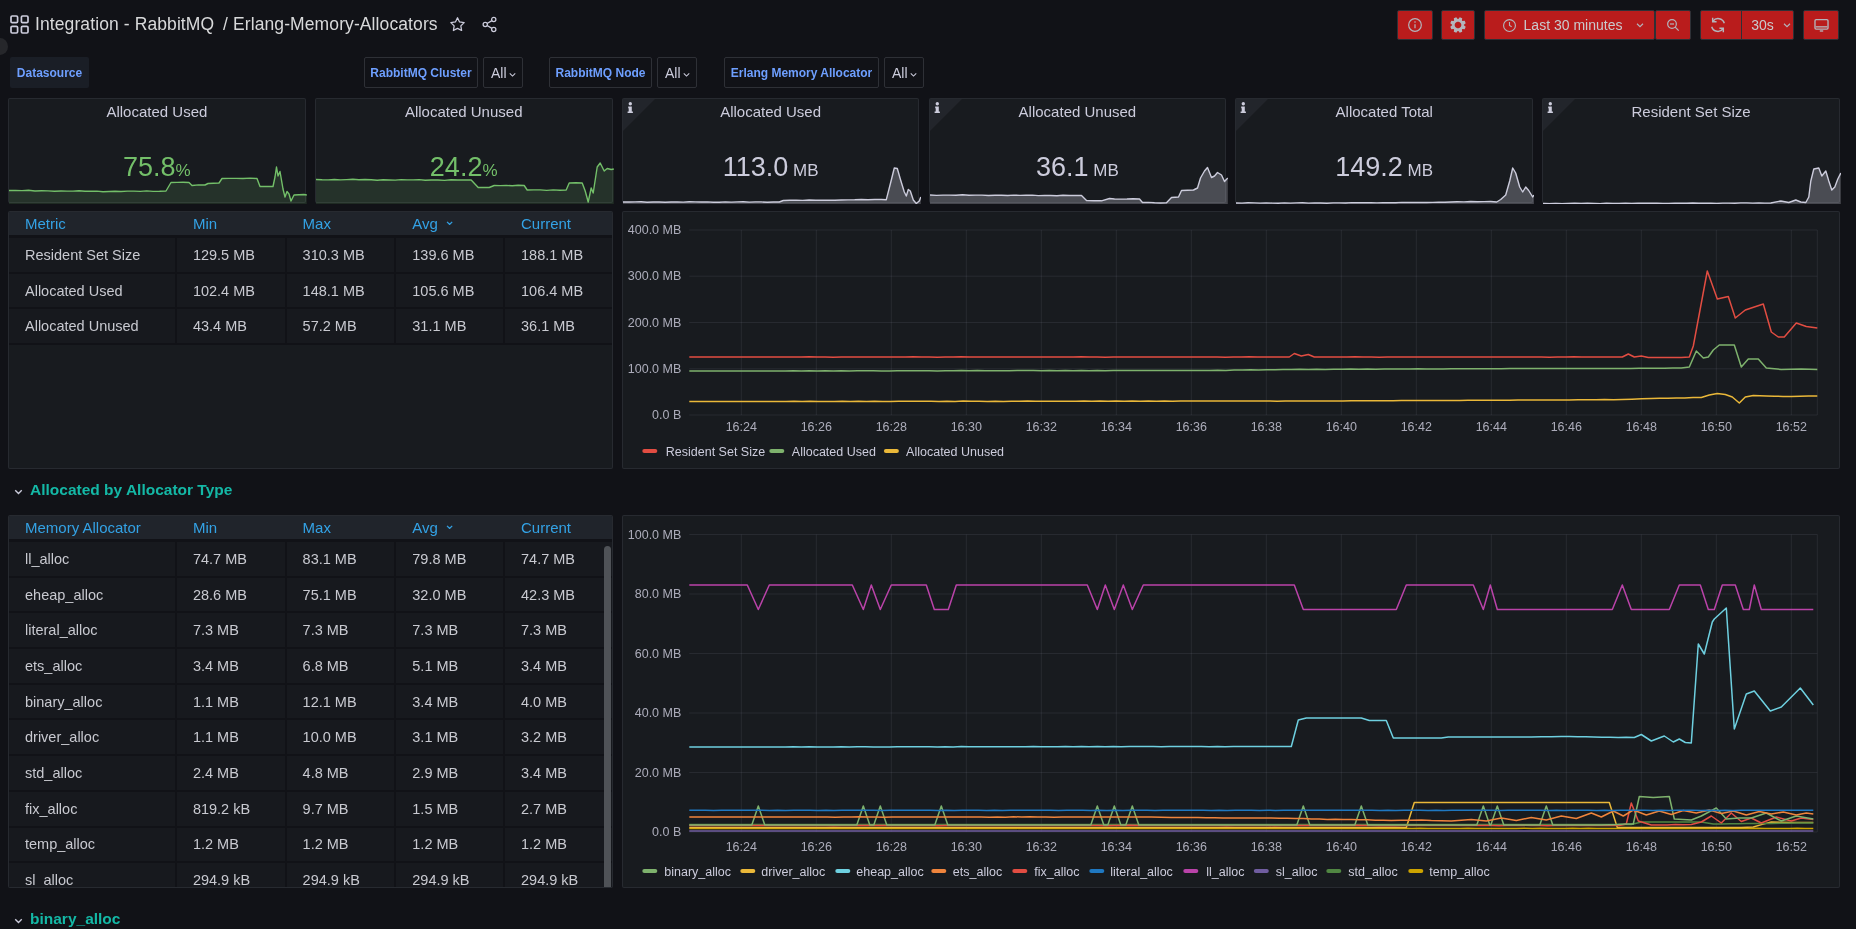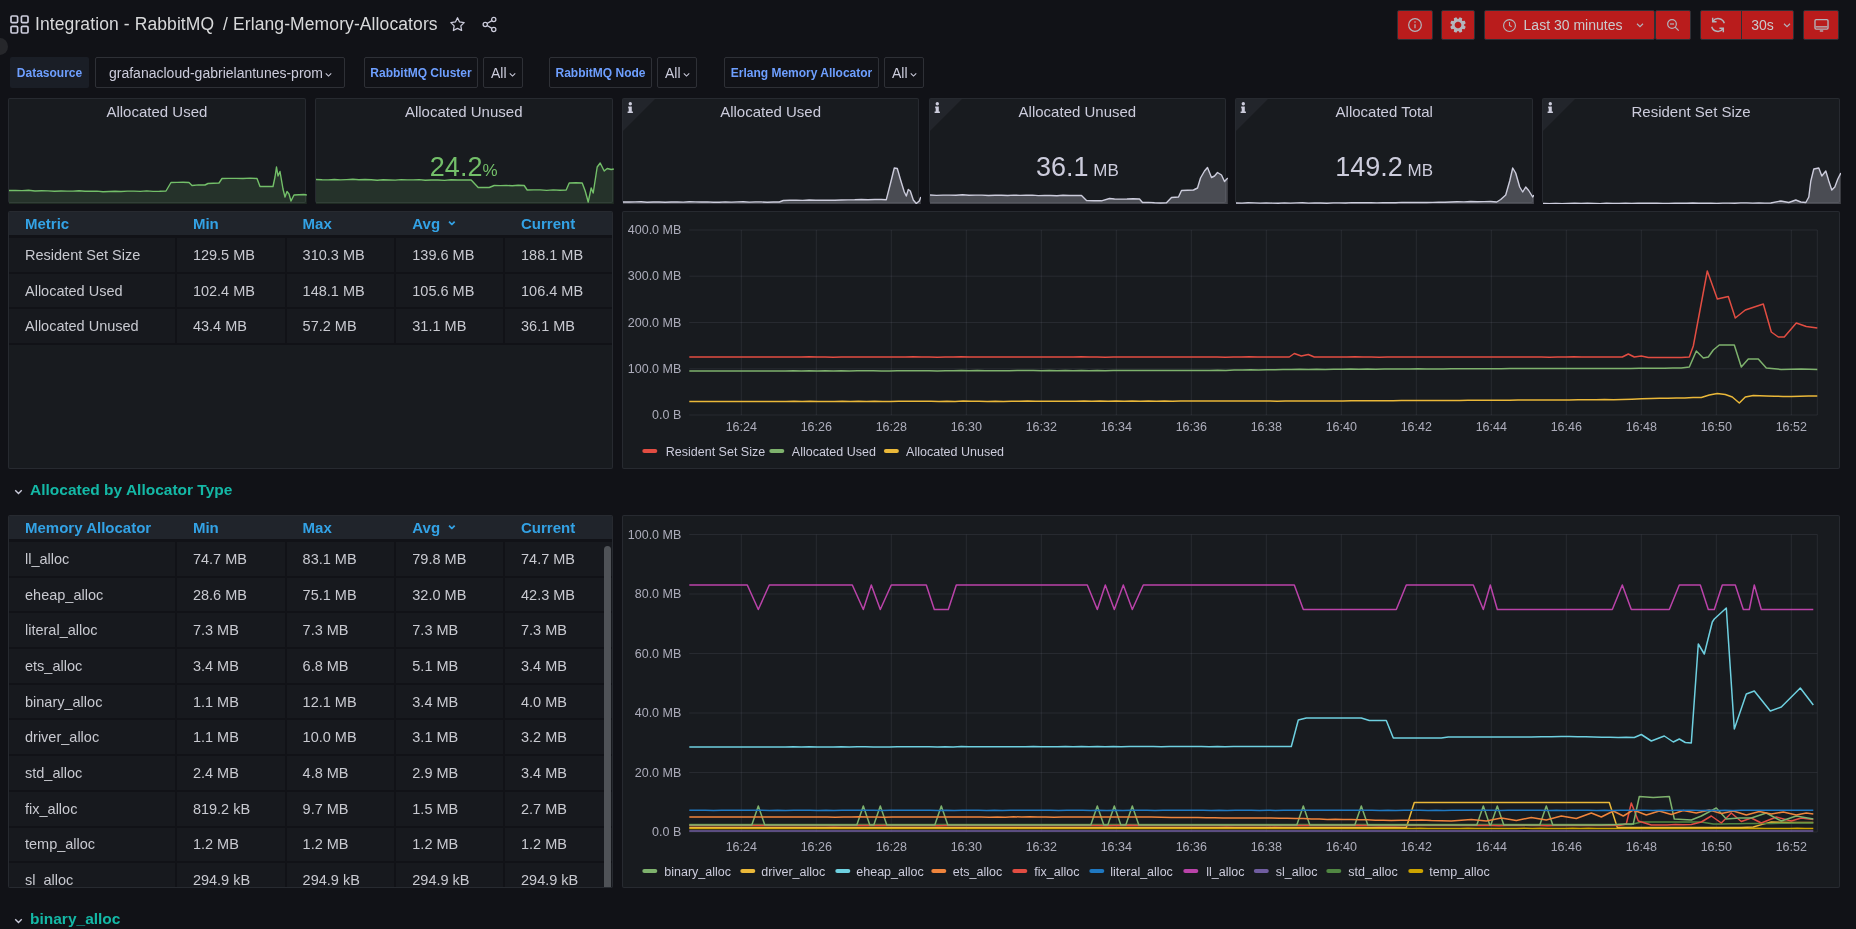--- a/index.html
+++ b/index.html
@@ -14,21 +14,21 @@
 .vlink{background:#111217;border:1px solid #2e3036}
 .vvalue{background:#111217;border:1px solid #2e3036;color:#ccccdc;font-size:14px;display:flex;align-items:center;border-radius:2px}
 .panel{position:absolute;background:#181b1f;border:1px solid rgba(204,204,220,0.09);border-radius:2px}
 .ptitle{position:absolute;left:0;right:0;top:4px;text-align:center;font-size:15px;font-weight:500;color:#ccccdc}
 .statval{position:absolute;left:0;right:0;top:55px;text-align:center;font-size:27px;font-weight:500;line-height:27px}
 .statsuf{font-size:17px;font-weight:500}
 .trow{display:flex;height:35.7px;border-bottom:2px solid #111217;background:#17191e}
 .thead{height:26px;background:#20242b;border-bottom:3px solid #111217}
 .tcell{padding:0 0 0 16px;display:flex;align-items:center;font-size:14.5px;color:#c8c9d0;border-right:2px solid #111217;overflow:hidden;white-space:nowrap}
 .tcell:last-child{border-right:none}
-.thead .tcell{color:#33a2e5;font-weight:700;border-right:none;font-size:15px}
+.thead .tcell{color:#33a2e5;font-weight:400;border-right:none;font-size:15px}
 .sortch{margin-left:6px;font-size:14px;position:relative;top:-4px}
 .section{position:absolute;left:8px;height:30px;display:flex;color:#14b8a6;font-size:15.5px;font-weight:600;align-items:flex-start}
 .sbar{position:absolute;right:1px;top:30px;width:7px;height:344px;background:#4f5257;border-radius:4px}
 </style></head>
 <body>
 
 <div class="nav">
   <svg width="19" height="19" viewBox="0 0 19 19" style="position:absolute;left:10px;top:15px">
     <g fill="none" stroke="#ccccdc" stroke-width="1.7">
       <rect x="1" y="1" width="6.6" height="6.6" rx="1.2"></rect>
@@ -97,26 +97,20 @@
         <rect x="2.8" y="3.6" width="18.4" height="13.6" rx="1.6"></rect>
         <line x1="3.8" y1="13.9" x2="20.2" y2="13.9"></line>
         <rect x="9.6" y="18.8" width="4.8" height="1.9" fill="#b3b5bc" stroke="none"></rect>
       </svg>
   </div>
 </div>
 
 <div class="lefttab"></div>
 <div class="sub">
   <div class="vlabel" style="left:10px;width:79px">Datasource</div>
-  <div class="vvalue" style="left:95px;width:250px">
-      <span style="margin-left:13px">grafanacloud-gabrielantunes-prom</span>
-    <svg width="11" height="11" viewBox="0 0 24 24" style="position:absolute;right:10px;top:11px">
-        <polyline points="6,9.5 12,15.5 18,9.5" fill="none" stroke="#ccccdc" stroke-width="2.2"></polyline>
-      </svg>
-  </div>
   <div class="vlabel vlink" style="left:364px;width:114px">RabbitMQ Cluster</div>
   <div class="vvalue vall" style="left:483px;width:40px">
       <span style="margin-left:7px">All</span>
       <svg width="11" height="11" viewBox="0 0 24 24" style="position:absolute;right:4px;top:11px">
         <polyline points="6,9.5 12,15.5 18,9.5" fill="none" stroke="#ccccdc" stroke-width="2.2"></polyline>
       </svg>
     </div>
   <div class="vlabel vlink" style="left:549px;width:103px">RabbitMQ Node</div>
   <div class="vvalue vall" style="left:657px;width:40px">
       <span style="margin-left:7px">All</span>
@@ -131,20 +125,21 @@
         <polyline points="6,9.5 12,15.5 18,9.5" fill="none" stroke="#ccccdc" stroke-width="2.2"></polyline>
       </svg>
     </div>
 </div>
 <div class="panel" style="left:8.0px;top:98px;width:297.8px;height:105px">
     <svg width="298" height="105" viewBox="0 0 298 105" style="position:absolute;left:0;top:0">
       <polygon points="0.0,105 0.0,91.5 6.5,91.5 13.0,91.6 19.5,91.3 26.0,92.0 32.5,91.8 39.0,91.9 45.5,92.3 52.0,92.0 58.0,92.1 64.0,92.1 70.0,91.7 76.0,92.2 82.0,92.3 88.0,92.1 94.0,92.8 100.0,92.5 106.0,92.3 112.0,92.5 118.4,92.1 124.9,92.1 131.3,92.4 137.7,91.9 144.1,92.4 150.6,92.3 157.0,92.0 162.0,83.5 168.0,83.4 174.0,83.2 180.0,83.5 183.0,86.5 189.5,85.9 196.0,86.0 199.0,84.5 210.0,84.0 213.0,79.5 220.0,79.4 227.0,79.4 234.0,79.5 241.0,79.1 248.0,79.5 251.0,87.5 257.5,87.4 264.0,87.5 266.0,78.0 267.5,68.0 269.0,77.0 271.0,72.5 274.0,90.0 276.0,98.0 278.0,92.5 280.0,95.0 282.0,102.0 285.0,96.0 295.0,95.5 297.8,96.0 297.8,105" fill="rgba(115,191,105,0.15)"></polygon>
       <polyline points="0.0,91.5 6.5,91.5 13.0,91.6 19.5,91.3 26.0,92.0 32.5,91.8 39.0,91.9 45.5,92.3 52.0,92.0 58.0,92.1 64.0,92.1 70.0,91.7 76.0,92.2 82.0,92.3 88.0,92.1 94.0,92.8 100.0,92.5 106.0,92.3 112.0,92.5 118.4,92.1 124.9,92.1 131.3,92.4 137.7,91.9 144.1,92.4 150.6,92.3 157.0,92.0 162.0,83.5 168.0,83.4 174.0,83.2 180.0,83.5 183.0,86.5 189.5,85.9 196.0,86.0 199.0,84.5 210.0,84.0 213.0,79.5 220.0,79.4 227.0,79.4 234.0,79.5 241.0,79.1 248.0,79.5 251.0,87.5 257.5,87.4 264.0,87.5 266.0,78.0 267.5,68.0 269.0,77.0 271.0,72.5 274.0,90.0 276.0,98.0 278.0,92.5 280.0,95.0 282.0,102.0 285.0,96.0 295.0,95.5 297.8,96.0" fill="none" stroke="#73BF69" stroke-width="1.4" stroke-linejoin="round"></polyline>
     </svg>
     <div class="ptitle">Allocated Used</div>
+    <div class="statval" style="color:#73BF69">75.8<span class="statsuf">%</span></div>
   </div>
 <div class="panel" style="left:314.8px;top:98px;width:297.8px;height:105px">
     <svg width="298" height="105" viewBox="0 0 298 105" style="position:absolute;left:0;top:0">
       <polygon points="-0.0,105 -0.0,80.5 6.1,80.8 12.2,80.9 18.4,80.5 24.5,80.9 30.6,80.6 36.8,80.3 42.9,80.8 49.0,80.5 55.2,80.8 61.2,81.2 67.2,80.8 73.2,81.0 79.2,81.1 85.2,80.6 91.2,80.9 97.2,80.9 103.2,80.6 109.2,81.2 115.2,81.0 121.8,81.0 128.5,81.4 135.2,80.8 141.8,81.0 148.5,80.9 155.2,81.0 162.2,88.5 173.2,88.5 178.2,86.5 184.2,86.6 190.2,86.4 196.2,86.7 202.2,86.2 208.2,86.5 211.2,91.0 217.7,90.9 224.2,90.9 230.7,91.4 237.2,90.9 243.7,91.2 250.2,91.0 253.2,84.0 259.7,83.8 266.2,84.0 269.2,92.0 272.2,103.0 275.2,89.0 277.2,94.0 281.2,68.0 284.2,64.0 288.2,72.0 291.2,69.5 295.2,70.5 297.8,70.0 297.8,105" fill="rgba(115,191,105,0.15)"></polygon>
       <polyline points="-0.0,80.5 6.1,80.8 12.2,80.9 18.4,80.5 24.5,80.9 30.6,80.6 36.8,80.3 42.9,80.8 49.0,80.5 55.2,80.8 61.2,81.2 67.2,80.8 73.2,81.0 79.2,81.1 85.2,80.6 91.2,80.9 97.2,80.9 103.2,80.6 109.2,81.2 115.2,81.0 121.8,81.0 128.5,81.4 135.2,80.8 141.8,81.0 148.5,80.9 155.2,81.0 162.2,88.5 173.2,88.5 178.2,86.5 184.2,86.6 190.2,86.4 196.2,86.7 202.2,86.2 208.2,86.5 211.2,91.0 217.7,90.9 224.2,90.9 230.7,91.4 237.2,90.9 243.7,91.2 250.2,91.0 253.2,84.0 259.7,83.8 266.2,84.0 269.2,92.0 272.2,103.0 275.2,89.0 277.2,94.0 281.2,68.0 284.2,64.0 288.2,72.0 291.2,69.5 295.2,70.5 297.8,70.0" fill="none" stroke="#73BF69" stroke-width="1.4" stroke-linejoin="round"></polyline>
     </svg>
     <div class="ptitle">Allocated Unused</div>
     <div class="statval" style="color:#73BF69">24.2<span class="statsuf">%</span></div>
   </div>
 <div class="panel" style="left:621.7px;top:98px;width:297.8px;height:105px">
@@ -153,20 +148,21 @@
       <polyline points="0.0,103.0 6.1,103.0 12.1,102.9 18.1,102.8 24.1,103.2 30.1,103.0 36.2,103.0 42.2,103.3 48.2,103.0 54.2,102.9 60.3,103.1 66.3,102.7 72.3,102.9 78.3,103.0 84.3,102.9 90.3,103.2 96.3,103.2 102.3,102.9 108.3,103.1 114.3,102.9 120.3,102.7 126.3,103.1 132.3,102.9 138.3,102.9 144.3,103.3 150.3,103.0 156.3,103.0 160.3,101.5 166.8,101.3 173.2,101.3 179.7,101.4 186.1,101.0 192.6,101.3 199.0,101.3 205.4,101.1 211.9,101.3 218.3,101.0 225.0,100.9 231.7,100.8 238.3,100.5 245.0,100.8 251.7,100.5 258.3,100.5 263.3,100.7 267.3,85.0 271.3,69.0 274.3,69.5 277.3,80.0 281.3,93.0 283.3,97.0 285.3,90.5 287.3,92.0 290.3,101.0 293.3,104.5 296.3,102.0 297.8,98.0" fill="none" stroke="#ccccdc" stroke-width="1.4" stroke-linejoin="round"></polyline>
     </svg>
     <svg width="32" height="32" style="position:absolute;left:0;top:0">
       <path d="M0,0 L32,0 L0,32 Z" fill="#22252b"></path>
       <g fill="#ccccdc">
         <ellipse cx="7.3" cy="4.8" rx="1.7" ry="1.8"></ellipse>
         <path d="M5.2,7.6 L8.8,7.6 L8.8,12.4 L9.9,12.4 L9.9,14 L4.6,14 L4.6,12.4 L5.7,12.4 L5.7,9.2 L5.2,9.2 Z"></path>
       </g>
     </svg>
     <div class="ptitle">Allocated Used</div>
+    <div class="statval" style="color:#ccccdc">113.0<span class="statsuf"> MB</span></div>
   </div>
 <div class="panel" style="left:928.5px;top:98px;width:297.8px;height:105px">
     <svg width="298" height="105" viewBox="0 0 298 105" style="position:absolute;left:0;top:0">
       <polygon points="0.0,105 0.0,96.0 6.5,96.4 13.0,96.1 19.5,96.1 26.0,96.2 32.5,95.8 39.0,96.2 45.5,96.1 52.0,96.1 58.5,96.5 65.0,96.2 71.5,96.3 77.7,96.5 83.8,96.1 90.0,96.4 96.1,96.2 102.3,96.1 108.4,96.6 114.6,96.4 120.7,96.5 126.9,96.7 133.0,96.3 139.2,96.5 145.3,96.5 151.5,96.5 156.5,101.5 164.0,101.7 171.5,101.8 179.5,99.5 184.5,100.0 190.8,100.1 197.0,100.0 203.2,99.7 209.5,100.0 212.5,103.5 218.5,103.4 224.5,103.8 230.5,104.0 236.5,103.8 241.5,98.5 248.5,98.0 251.5,91.5 263.5,91.0 267.5,89.0 270.5,79.0 274.5,72.0 277.5,68.5 281.5,78.5 284.5,77.0 287.5,73.5 291.5,76.0 294.5,82.5 297.8,79.0 297.8,105" fill="rgba(204,204,220,0.28)"></polygon>
       <polyline points="0.0,96.0 6.5,96.4 13.0,96.1 19.5,96.1 26.0,96.2 32.5,95.8 39.0,96.2 45.5,96.1 52.0,96.1 58.5,96.5 65.0,96.2 71.5,96.3 77.7,96.5 83.8,96.1 90.0,96.4 96.1,96.2 102.3,96.1 108.4,96.6 114.6,96.4 120.7,96.5 126.9,96.7 133.0,96.3 139.2,96.5 145.3,96.5 151.5,96.5 156.5,101.5 164.0,101.7 171.5,101.8 179.5,99.5 184.5,100.0 190.8,100.1 197.0,100.0 203.2,99.7 209.5,100.0 212.5,103.5 218.5,103.4 224.5,103.8 230.5,104.0 236.5,103.8 241.5,98.5 248.5,98.0 251.5,91.5 263.5,91.0 267.5,89.0 270.5,79.0 274.5,72.0 277.5,68.5 281.5,78.5 284.5,77.0 287.5,73.5 291.5,76.0 294.5,82.5 297.8,79.0" fill="none" stroke="#ccccdc" stroke-width="1.4" stroke-linejoin="round"></polyline>
     </svg>
     <svg width="32" height="32" style="position:absolute;left:0;top:0">
       <path d="M0,0 L32,0 L0,32 Z" fill="#22252b"></path>
       <g fill="#ccccdc">
         <ellipse cx="7.3" cy="4.8" rx="1.7" ry="1.8"></ellipse>

